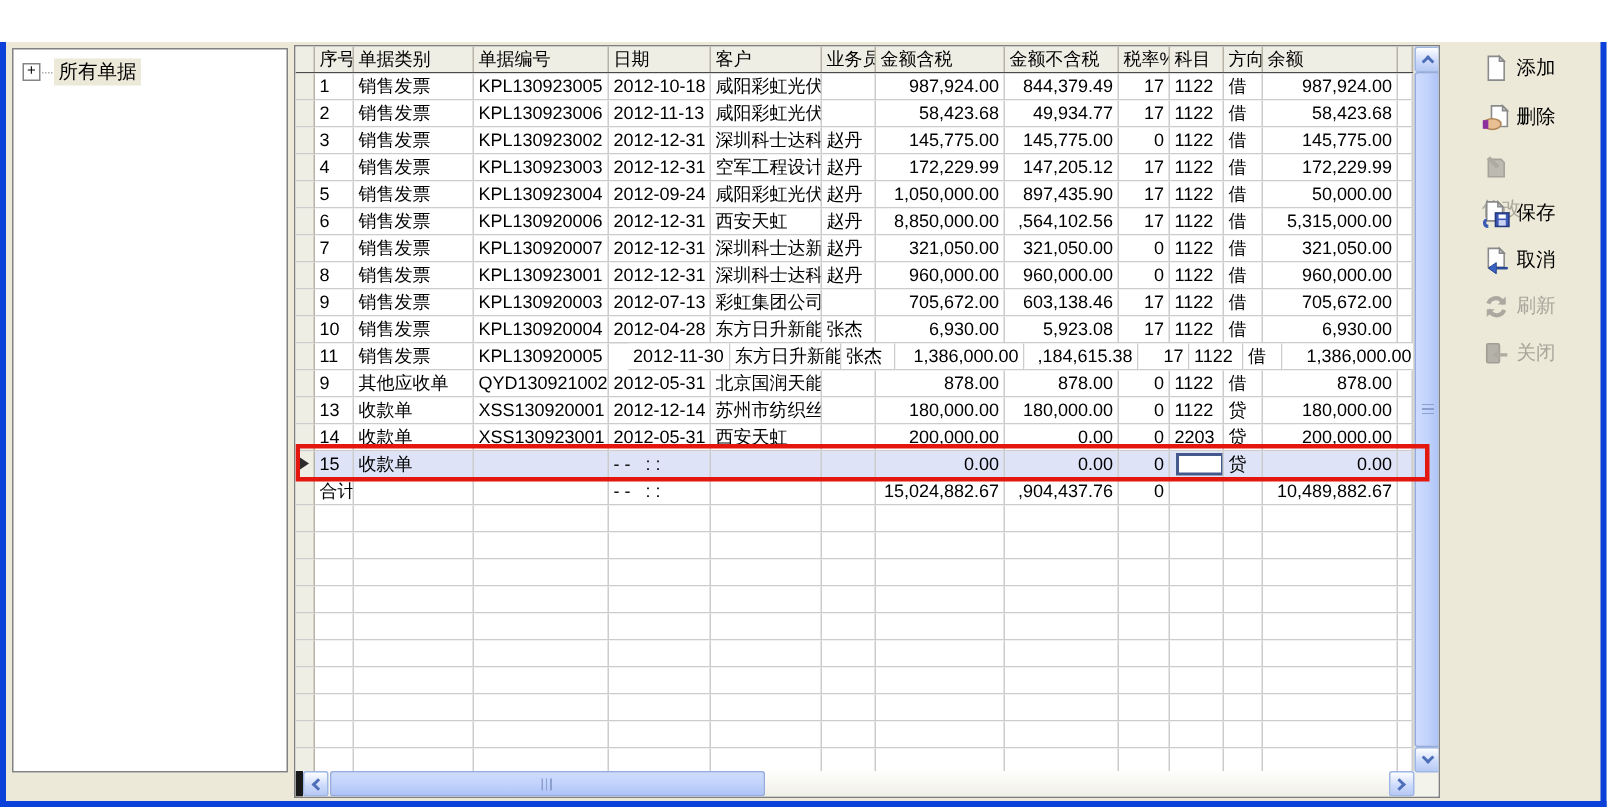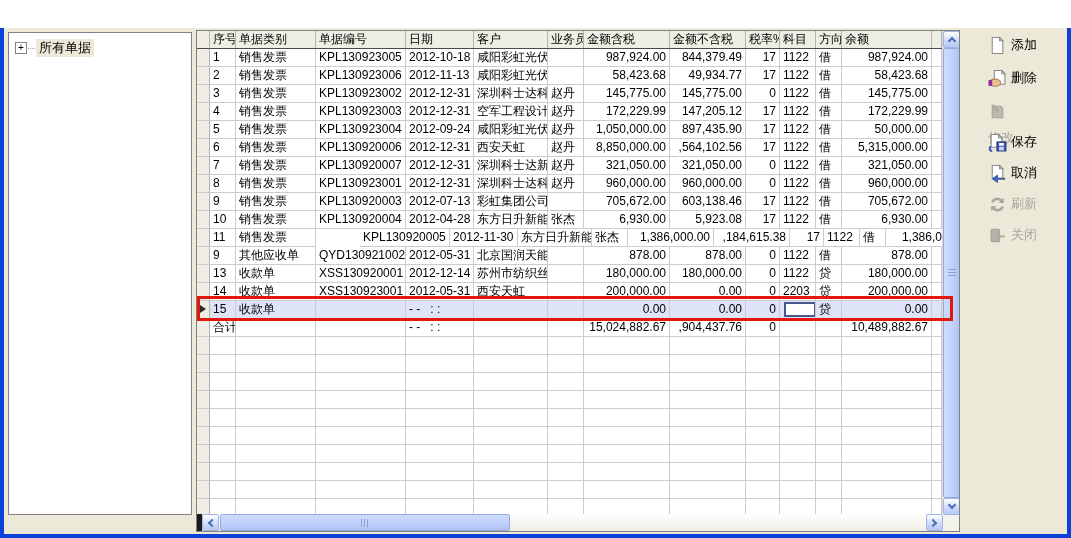--- a/index.html
+++ b/index.html
@@ -325,22 +325,22 @@
             <div class="cell right" style="width: 34px;">17</div>
             <div class="cell" style="width: 36px;">1122</div>
             <div class="cell" style="width: 26px;">借</div>
             <div class="cell right" style="width: 90px;">6,930.00</div>
             <div class="cell" style="width: 10px;"></div>
           </div>
           <div class="grow">
             <div class="cell marker" style="width: 13px;"></div>
             <div class="cell" style="width: 26px;">11</div>
             <div class="cell" style="width: 80px;">销售发票</div>
-            <div class="cell" style="width: 90px; margin-left: 44px;">KPL130920005</div>
-            <div class="cell" style="width: 68px;">2012-11-30</div>
+            <div class="cell" style="width: 90px;">KPL130920005</div>
+            <div class="cell" style="width: 68px; margin-left: 13px;">2012-11-30</div>
             <div class="cell" style="width: 74px;">东方日升新能</div>
             <div class="cell" style="width: 36px;">张杰</div>
             <div class="cell right" style="width: 86px;">1,386,000.00</div>
             <div class="cell right" style="width: 76px;">,184,615.38</div>
             <div class="cell right" style="width: 34px;">17</div>
             <div class="cell" style="width: 36px;">1122</div>
             <div class="cell" style="width: 26px;">借</div>
             <div class="cell right" style="width: 90px;">1,386,000.00</div>
             <div class="cell" style="width: 10px;"></div>
           </div>

